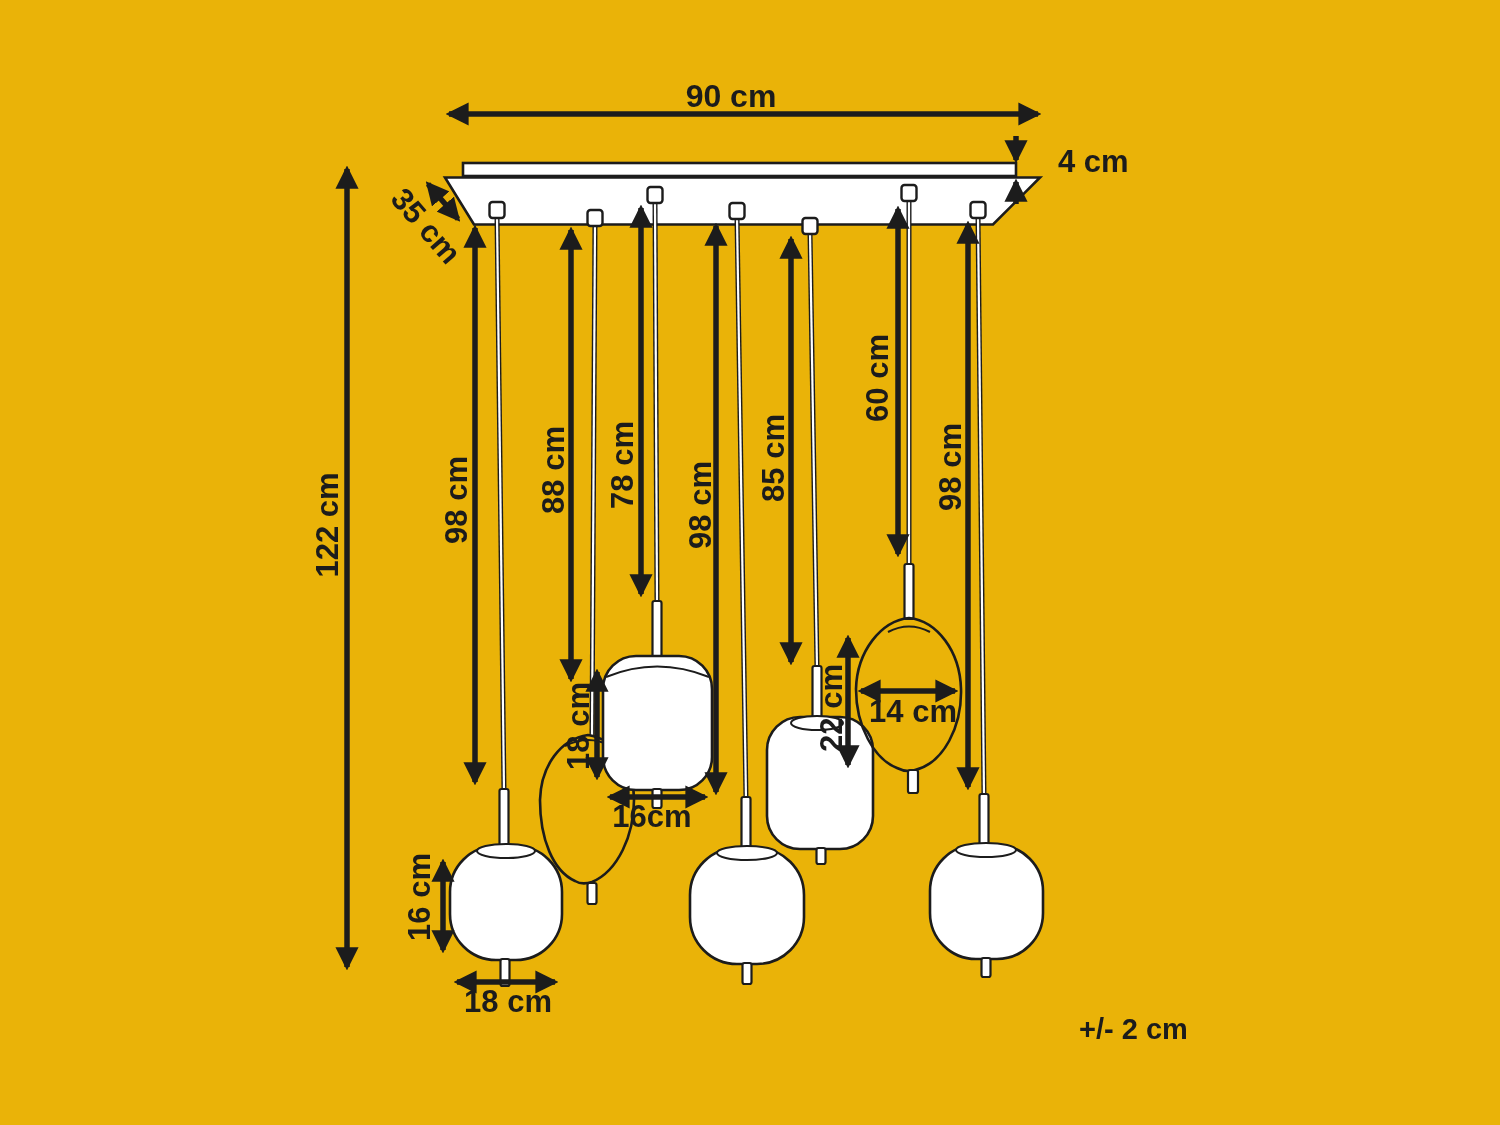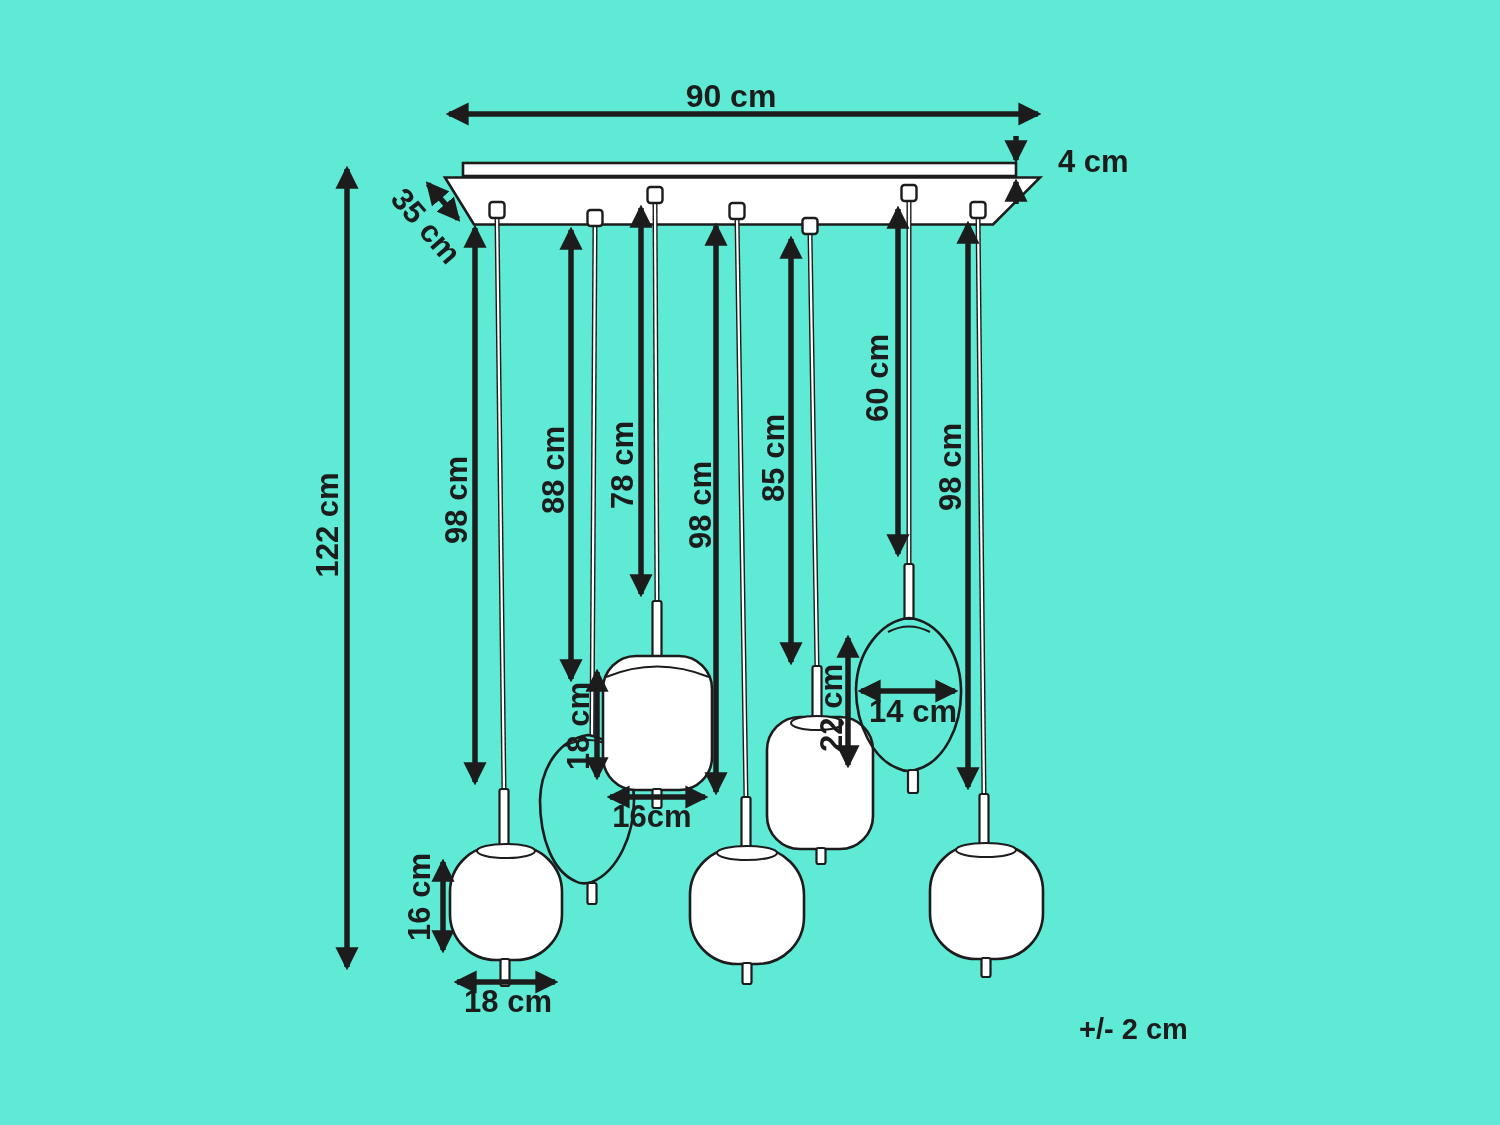--- a/index.html
+++ b/index.html
@@ -1,16 +1,16 @@
 <!DOCTYPE html>
 <html><head>
 <meta charset="utf-8">
 <style>
   html,body { margin:0; padding:0; background:#ffffff; }
-  .stage { position:relative; width:1500px; height:1125px; background:#5eead4; overflow:hidden;
+  .stage { position:relative; width:1500px; height:1125px; background:#eab308; overflow:hidden;
            font-family:"Liberation Sans", sans-serif; }
   svg text { font-family:"Liberation Sans", sans-serif; font-weight:bold; fill:#1c1c1c; }
   .dim  { stroke:#1c1c1c; stroke-width:5.5; fill:none;
           marker-start:url(#ah); marker-end:url(#ah); }
   .dim1 { stroke:#1c1c1c; stroke-width:5.5; fill:none; marker-end:url(#ah); }
   .cord-outer { stroke:#1c1c1c; stroke-width:5; fill:none; }
   .cord-inner { stroke:#ffffff; stroke-width:2.2; fill:none; }
   .ln   { fill:#ffffff; stroke:#1c1c1c; stroke-width:2.6; }
   .lnx  { fill:none;    stroke:#1c1c1c; stroke-width:2.6; }
   .stem { fill:#ffffff; stroke:#1c1c1c; stroke-width:2.2; }

